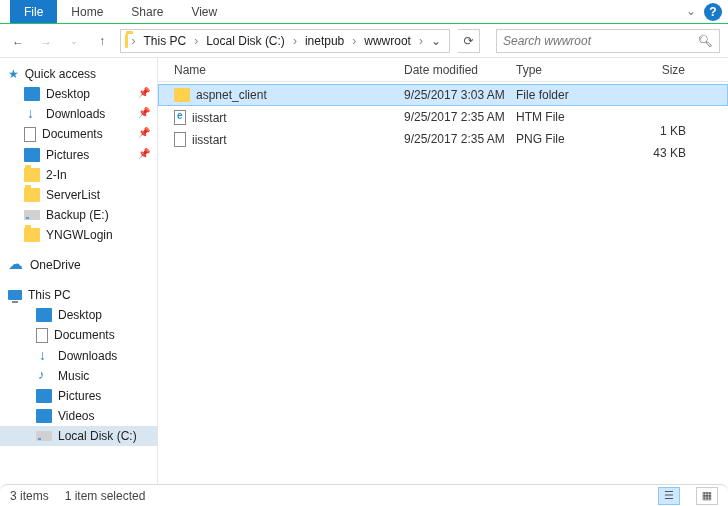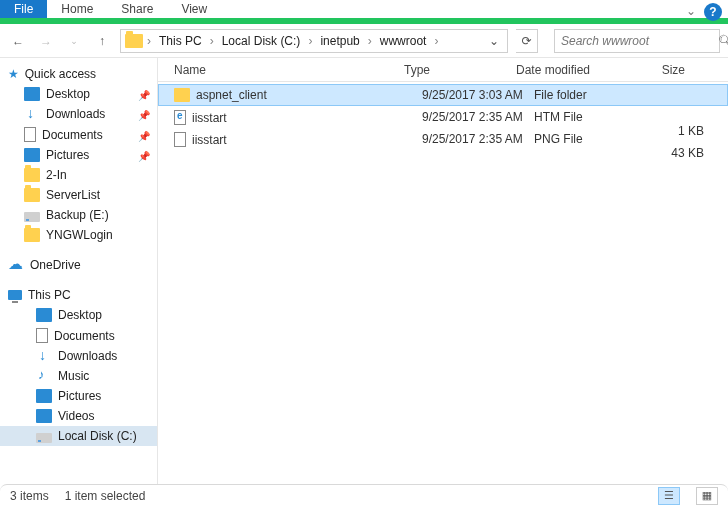--- a/index.html
+++ b/index.html
@@ -1,48 +1,48 @@
 <!DOCTYPE html>
 <html><head>
 <meta charset="utf-8">
 <style>
 * { box-sizing: border-box; margin: 0; padding: 0; font-family: "Segoe UI", Tahoma, sans-serif; font-size: 12px; }
 html, body { width: 728px; height: 506px; overflow: hidden; background: #fff; }
 
 
-.ribbon { height: 24px; background: #fff; border-bottom: 6px solid #22c55e; display: flex; align-items: stretch; position: relative; }
+.ribbon { height: 24px; background: #fff; border-bottom: 1px solid #22c55e; display: flex; align-items: stretch; position: relative; padding-left: 10px; }
 .ribbon .tab { padding: 0 14px; display: flex; align-items: center; color: #444; cursor: default; }
 .ribbon .tab.file { background: #1979ca; color: #fff; font-weight: 400; }
 .ribbon .spacer { flex: 1; }
 .ribbon .help { width: 18px; height: 18px; border-radius: 50%; background: #1979ca; color: #fff; display: flex; align-items: center; justify-content: center; margin: 3px 6px 0 0; font-weight: bold; }
 
 
 .navbar { height: 34px; display: flex; align-items: center; padding: 0 8px; gap: 8px; border-bottom: 1px solid #e6e6e6; }
 .nav-btn { width: 20px; height: 20px; display: flex; align-items: center; justify-content: center; color: #555; }
 .nav-btn.disabled { color: #bbb; }
 .addr { flex: 1; height: 24px; border: 1px solid #cfcfcf; display: flex; align-items: center; padding: 0 4px; gap: 2px; background: #fff; min-width: 0; }
 .addr .folder-ico { width: 18px; height: 14px; background: #ffd14f; border-radius: 1px; position: relative; }
 .addr .folder-ico::before { content: ""; position: absolute; top: -3px; left: 1px; width: 7px; height: 3px; background: #ffd14f; border-radius: 1px 1px 0 0; }
 .addr .crumb { padding: 0 4px; color: #222; white-space: nowrap; }
 .addr .sep { color: #888; padding: 0 2px; }
 .addr .dd { margin-left: auto; color: #555; padding: 0 4px; }
 .refresh { width: 22px; height: 24px; border: 1px solid #cfcfcf; border-left: none; display: flex; align-items: center; justify-content: center; color: #555; }
-.search { width: 166px; height: 24px; border: 1px solid #cfcfcf; display: flex; align-items: center; padding: 0 6px; margin-left: 8px; }
+.search { width: 224px; height: 24px; border: 1px solid #cfcfcf; display: flex; align-items: center; padding: 0 6px; margin-left: 8px; }
 .search input { border: none; outline: none; flex: 1; font-style: italic; color: #888; font-size: 12px; }
 .search .mag { color: #555; }
 
 
 .main { display: flex; height: calc(100% - 24px - 34px - 22px); }
 
 
 .sidebar { width: 158px; border-right: 1px solid #e6e6e6; overflow-y: auto; padding: 6px 0; }
 .side-group { margin-bottom: 10px; }
 .side-head { display: flex; align-items: center; gap: 6px; padding: 3px 8px; color: #222; }
 .side-head .star { color: #2a8bd4; }
-.side-item { display: flex; align-items: flex-end; gap: 6px; padding: 3px 6px 3px 24px; color: #222; position: relative; }
+.side-item { display: flex; align-items: flex-start; gap: 6px; padding: 3px 6px 3px 24px; color: #222; position: relative; }
 .side-item.selected { background: #d8e6f2; }
 .side-item .pin { margin-left: auto; color: #888; font-size: 10px; }
 .side-item.sub { padding-left: 36px; }
 
 .ico { width: 16px; height: 14px; display: inline-block; position: relative; flex-shrink: 0; }
 .ico.folder { background: #ffd14f; border-radius: 1px; }
 .ico.folder::before { content: ""; position: absolute; top: -3px; left: 1px; width: 6px; height: 3px; background: #ffd14f; border-radius: 1px 1px 0 0; }
 .ico.desktop { background: #2a8bd4; border-radius: 1px; }
 .ico.downloads::after { content: "↓"; color: #2a8bd4; position: absolute; left: 3px; top: -2px; font-size: 14px; font-weight: bold; }
 .ico.documents { background: #fff; border: 1px solid #888; width: 12px; height: 15px; }
@@ -65,21 +65,21 @@
 .col-name { width: 230px; }
 .col-date { width: 112px; }
 .col-type { width: 112px; }
 .col-size { width: 70px; text-align: right; }
 
 .rows { flex: 1; padding-top: 2px; }
 .row { display: flex; align-items: center; height: 22px; padding-left: 10px; }
 .row.selected { background: #cde8ff; border: 1px solid #8cc8f7; padding-left: 9px; height: 22px; }
 .row .cell { padding: 0 6px; color: #333; white-space: nowrap; overflow: hidden; }
 .row .cell.name { width: 230px; display: flex; align-items: flex-end; gap: 6px; }
-.row .cell.date { width: 112px; margin-left: 18px; }
+.row .cell.date { width: 112px; }
 .row .cell.type { width: 112px; }
 .row .cell.size { width: 70px; text-align: right; margin-top: 28px; }
 
 
 .status { height: 22px; border-top: 1px solid #d9d9d9; display: flex; align-items: center; padding: 0 10px; gap: 16px; font-size: 11px; color: #444; border-radius: 7px; }
 .status .spacer { flex: 1; }
 .status .view-btn { width: 22px; height: 18px; border: 1px solid #ccc; display: flex; align-items: center; justify-content: center; font-size: 11px; color: #555; }
 .status .view-btn.active { background: #cde8ff; border-color: #8cc8f7; }
 
 
@@ -213,22 +213,22 @@
       <div class="side-item sub selected">
         <span class="ico drive"></span>
         <span>Local Disk (C:)</span>
       </div>
     </div>
   </div>
 
   <div class="files">
     <div class="cols">
       <div class="col col-name">Name</div>
+      <div class="col col-date">Date modified</div>
       <div class="col col-type">Type</div>
-      <div class="col col-date">Date modified</div>
       <div class="col col-size">Size</div>
     </div>
     <div class="rows" id="rows">
         <div class="row selected">
           <div class="cell name">
             <span class="ico folder"></span>
             <span>aspnet_client</span>
           </div>
           <div class="cell date">9/25/2017 3:03 AM</div>
           <div class="cell type">File folder</div>

